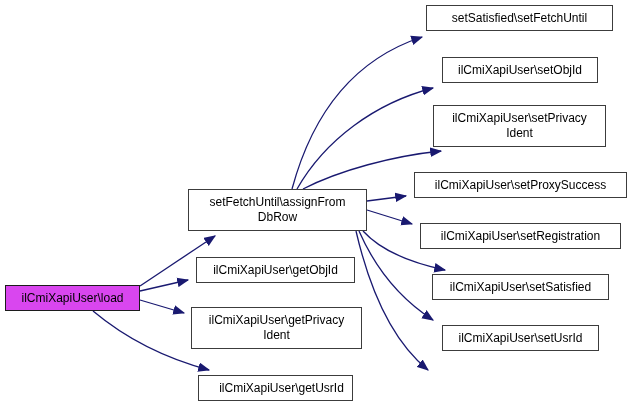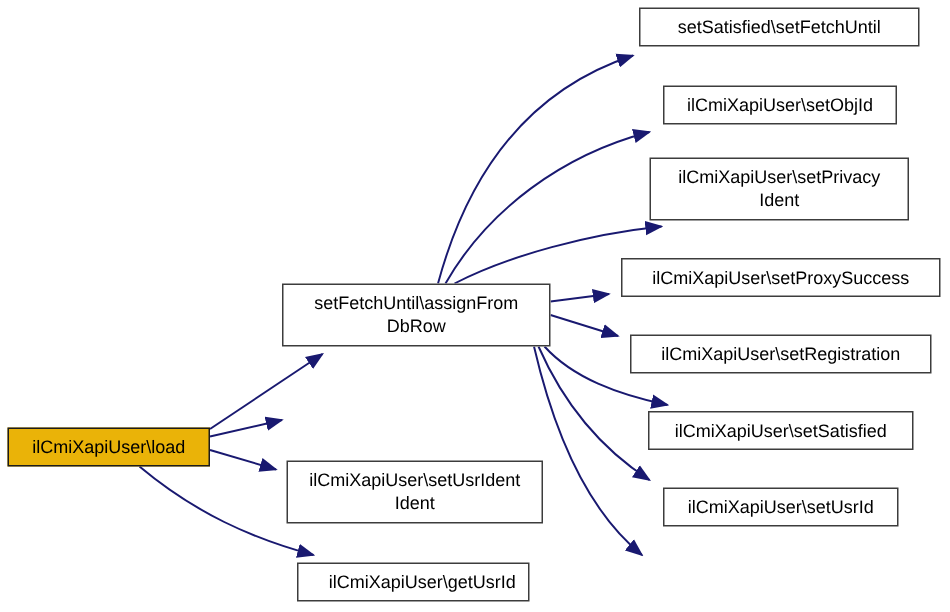--- a/index.html
+++ b/index.html
@@ -30,21 +30,21 @@
     color: #000000;
     font-size: 12px;
     line-height: 15px;
     display: flex;
     align-items: center;
     justify-content: center;
     text-align: center;
     white-space: pre-line;
   }
   .node.highlight {
-    background: #eab308;
+    background: #d946ef;
     border-color: #1c1c1c;
   }
   
   .n-load            { left: 5px;   top: 285px; width: 135px; height: 26px; }
   .n-assignFromDbRow { left: 188px; top: 189px; width: 179px; height: 42px; }
   .n-getObjId        { left: 196px; top: 257px; width: 159px; height: 26px; }
   .n-getPrivacyIdent { left: 191px; top: 307px; width: 171px; height: 42px; }
   .n-getUsrId        { left: 198px; top: 375px; width: 155px; height: 26px; padding-left: 12px; }
   .n-setFetchUntil   { left: 426px; top: 5px;   width: 187px; height: 26px; }
   .n-setObjId        { left: 442px; top: 57px;  width: 156px; height: 26px; }
@@ -80,22 +80,23 @@
       <path d="M 359,231 C 377,272 402,300 433,320" marker-end="url(#arrow)"></path>
       <path d="M 356,231 C 369,287 391,340 428,370" marker-end="url(#arrow)"></path>
     </g>
   </svg>
 
   <div class="node n-load highlight">ilCmiXapiUser\load</div>
 
   <div class="node n-assignFromDbRow">setFetchUntil\assignFrom
 DbRow</div>
 
+  <div class="node n-getObjId">ilCmiXapiUser\getObjId</div>
 
-  <div class="node n-getPrivacyIdent">ilCmiXapiUser\setUsrIdent
+  <div class="node n-getPrivacyIdent">ilCmiXapiUser\getPrivacy
 Ident</div>
 
   <div class="node n-getUsrId">ilCmiXapiUser\getUsrId</div>
 
   <div class="node n-setFetchUntil">setSatisfied\setFetchUntil</div>
 
   <div class="node n-setObjId">ilCmiXapiUser\setObjId</div>
 
   <div class="node n-setPrivacyIdent">ilCmiXapiUser\setPrivacy
 Ident</div>

